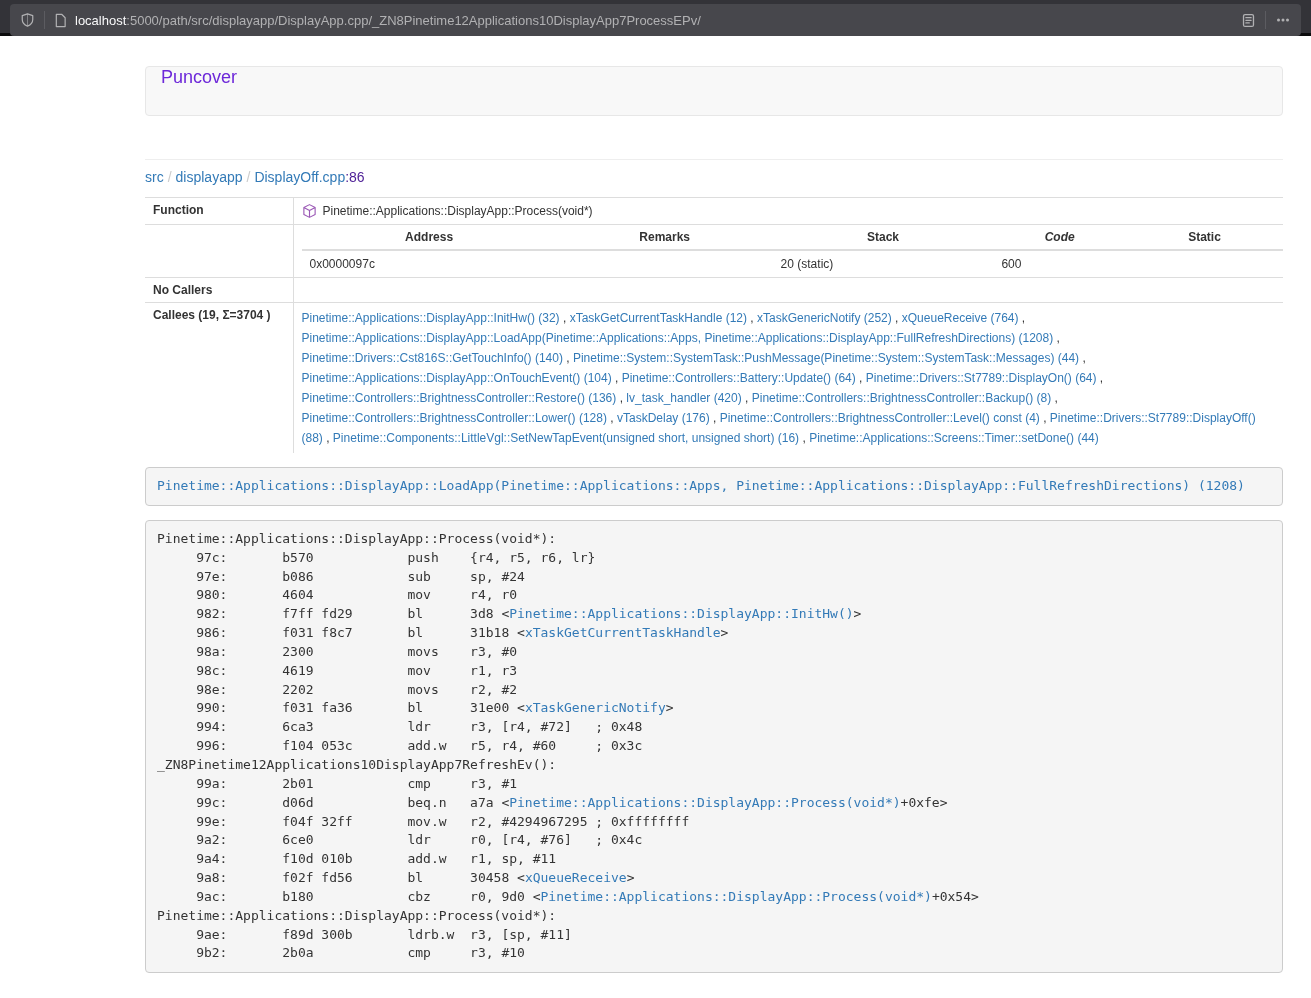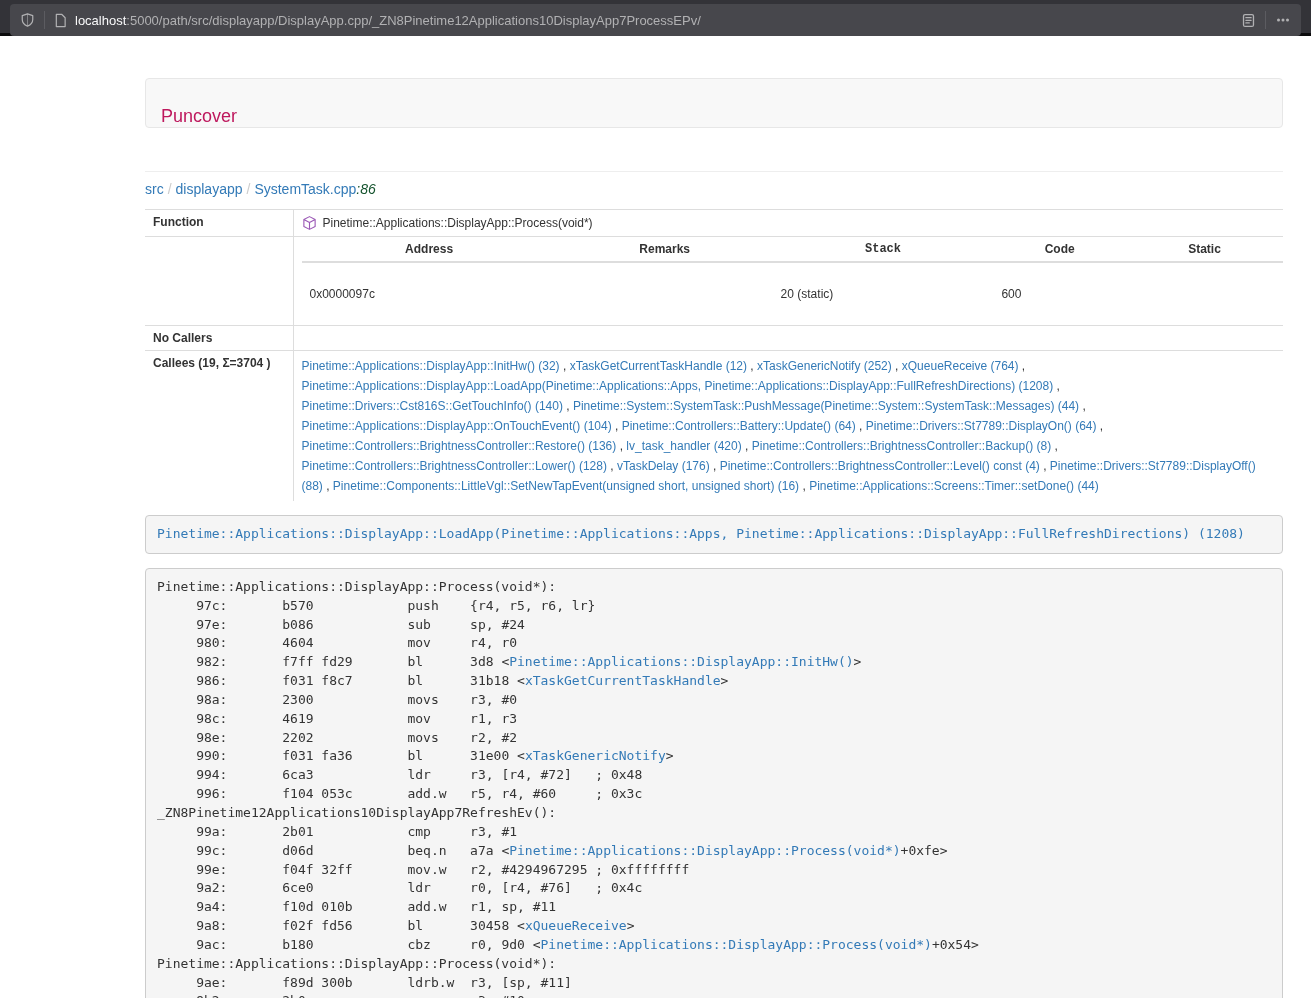--- a/index.html
+++ b/index.html
@@ -21,40 +21,40 @@
     display:flex;align-items:center;padding:16px 10px;
   }
   .tb-icon{color:var(--icon);display:inline-flex;align-items:center;flex:0 0 auto;}
   .tb-sep{width:1px;height:18px;background:#5c5c61;margin:0 9px;flex:0 0 auto;}
   .url-text{font-size:13px;color:var(--url-dim);white-space:nowrap;overflow:hidden;margin-left:8px;flex:1 1 auto;}
   .url-text .host{color:var(--url-host);}
   .toolbar-edge{height:3px;background:#0c0c0d;}
   
   .container{margin-left:145px;width:1138px;}
   .navbar-panel{
-    margin-top:42px;height:50px;background:#f8f8f8;border:1px solid #e7e7e7;
-    border-radius:4px;display:flex;align-items:flex-end;padding:0 15px;
-    font-size:18px;color:#be185d;
+    margin-top:30px;height:50px;background:#f8f8f8;border:1px solid #e7e7e7;
+    border-radius:4px;display:flex;align-items:flex-start;padding:0 15px;
+    font-size:18px;color:#6d28d9;
   }
   hr.rule{border:0;border-top:1px solid #eee;margin:43px 0 0 0;}
   .breadcrumb{margin-top:9px;font-size:14px;}
   a.lnk{color:var(--link);text-decoration:none;cursor:pointer;}
   .crumb-sep{color:#ccc;padding:0 4px;}
-  .crumb-suffix{color:#14532d;font-style:italic;}
+  .crumb-suffix{color:#4c1d95;}
   
   table.main{width:100%;border-collapse:collapse;margin-top:12px;font-size:12px;color:var(--text);}
   table.main>tbody>tr>th, table.main>tbody>tr>td{
     border-top:1px solid var(--border);padding:5px 8px;vertical-align:top;text-align:left;
   }
   th.rowhead{width:148px;border-right:1px solid var(--border);font-weight:bold;}
   td.stats-cell{padding:0 0 0 8px !important;}
   table.stats{width:100%;border-collapse:collapse;}
   table.stats th{border-bottom:2px solid var(--border);padding:5px 8px;text-align:center;font-weight:bold;}
-  table.stats td{padding:24px 8px;}
-  .col-address{width:26%;} .col-remarks{width:22%;} .col-stack{width:22.5%;font-family:Liberation Mono, monospace;} .col-code{width:13.5%;}
+  table.stats td{padding:6px 8px;}
+  .col-address{width:26%;} .col-remarks{width:22%;} .col-stack{width:22.5%;} .col-code{width:13.5%;font-style:italic;}
   .func-cell{display:flex;align-items:center;gap:6px;}
   .cube{color:var(--cube);display:inline-flex;flex:0 0 auto;}
   .callees-cell{line-height:20px;}
   .callee-sep{color:var(--text);}
   
   pre.codeblock{
     background:var(--pre-bg);border:1px solid var(--pre-border);border-radius:4px;
     padding:9px 11px;margin:14px 0 0 0;
     font-family:"DejaVu Sans Mono",monospace;font-size:13px;line-height:1.45;
     color:var(--text);white-space:pre;tab-size:8;-moz-tab-size:8;overflow:hidden;
@@ -99,21 +99,21 @@
 
 <div class="container">
 
   <div class="navbar-panel">
     <span>Puncover</span>
   </div>
 
   <hr class="rule">
 
   <div class="breadcrumb">
-    <a class="lnk">src</a><span class="crumb-sep">/</span><a class="lnk">displayapp</a><span class="crumb-sep">/</span><a class="lnk">SystemTask.cpp</a><span class="crumb-suffix">:86</span>
+    <a class="lnk">src</a><span class="crumb-sep">/</span><a class="lnk">displayapp</a><span class="crumb-sep">/</span><a class="lnk">DisplayOff.cpp</a><span class="crumb-suffix">:86</span>
   </div>
 
   <table class="main">
     <tbody>
       <tr>
         <th class="rowhead">Function</th>
         <td>
           <span class="func-cell">
             <span class="cube">
               <svg width="15" height="16" viewBox="0 0 16 16">

